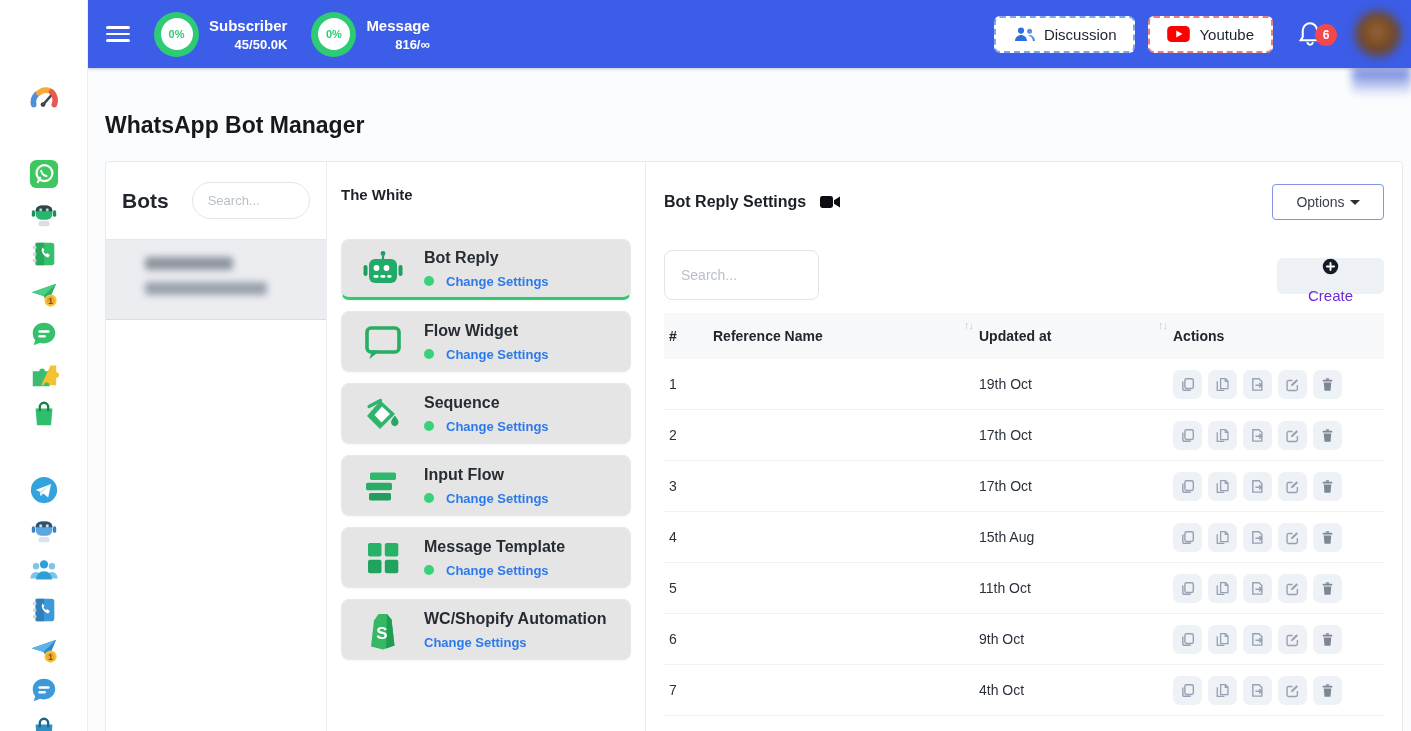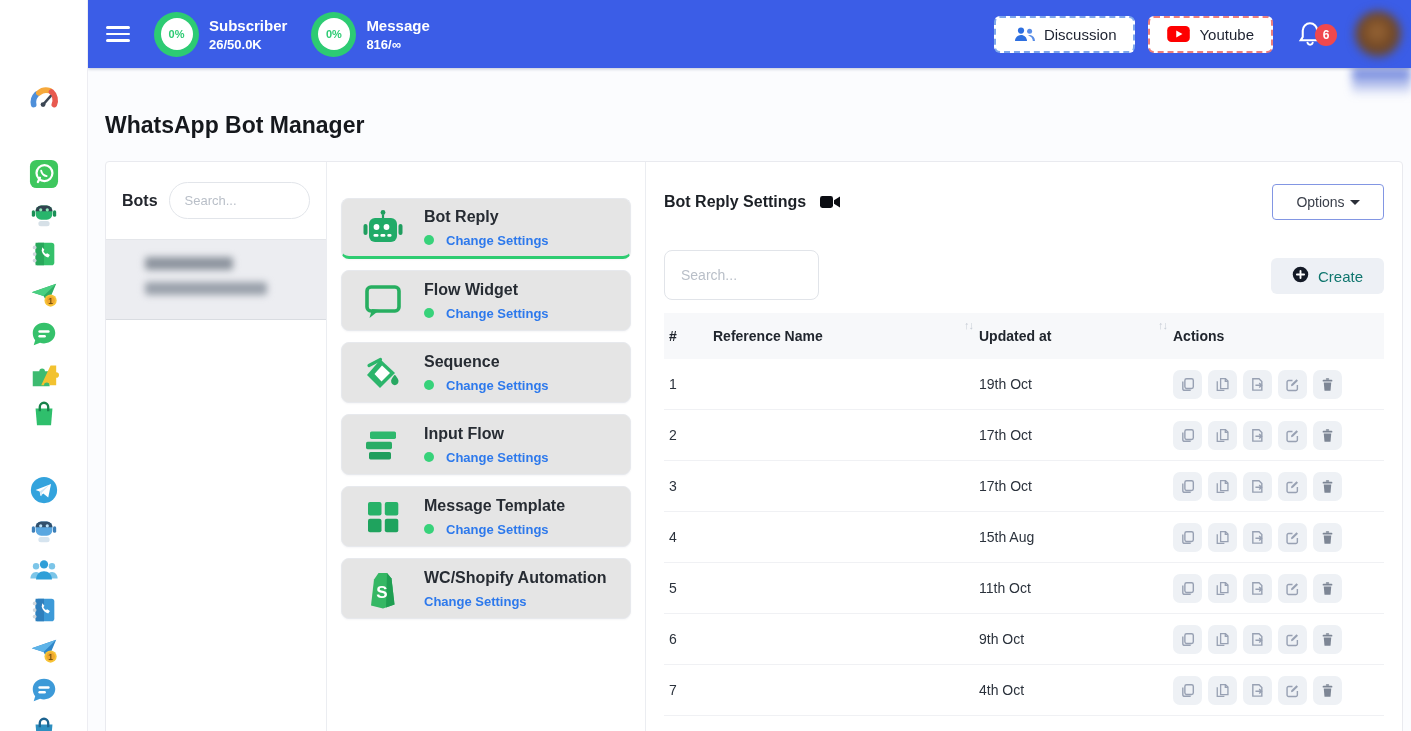--- a/index.html
+++ b/index.html
@@ -20,21 +20,21 @@
   .topbar {
     position:absolute; left:88px; top:0; width:1323px; height:68px;
     background:#3b5de7; display:flex; align-items:center; color:#fff; z-index:5;
     box-shadow:0 1px 3px rgba(20,30,90,.25);
   }
   .hamburger { margin-left:18px; width:24px; cursor:pointer; }
   .hamburger i { display:block; height:2.5px; background:#fff; border-radius:2px; margin:4px 0; }
   .stat { display:flex; align-items:center; margin-left:24px; }
   .ring { width:45px; height:45px; border-radius:50%; background:#2dcb73; display:flex; align-items:center; justify-content:center; flex:none; }
   .ring-inner { width:32px; height:32px; border-radius:50%; background:#fff; color:#2dcb73; font-size:11px; font-weight:bold; display:flex; align-items:center; justify-content:center; }
-  .stat-text { margin-left:10px; }
+  .stat-text { margin-left:10px;text-align:right; }
   .stat-label { font-size:15px; font-weight:bold; }
   .stat-value { font-size:13px; font-weight:bold; margin-top:3px; }
   .topbar-right { margin-left:auto; display:flex; align-items:center; }
   .hbtn { background:#fff; border-radius:6px; height:37px; padding:0 17px; display:flex; align-items:center; gap:9px; font-size:15px; color:#1d2230; margin-left:13px; cursor:pointer; }
   .hbtn svg { display:block; }
   .hbtn.youtube { border:2px dashed #ec7d7d; }
   .hbtn.discussion { border:2px dashed #7da7ec; }
   .bell-wrap { position:relative; margin-left:24px; margin-right:6px; cursor:pointer; }
   .bell-wrap svg { width:26px; height:28px; display:block; }
   .badge { position:absolute; right:-14px; top:4px; width:22px; height:22px; border-radius:50%; background:#f0484d; color:#fff; font-size:12px; font-weight:bold; display:flex; align-items:center; justify-content:center; }
@@ -45,21 +45,21 @@
     background:linear-gradient(#5e77d8, rgba(246,248,252,0)); filter:blur(4px); z-index:4; }
   
   .main { position:absolute; left:88px; top:68px; width:1323px; height:663px; background:#fbfcfe; overflow:hidden; }
   .page-head { margin:34px 0 0 17px; }
   .page-title { font-size:23px; font-weight:700; color:#15181d;margin-top:44px; }
   .page-subtitle { font-size:14px; color:#72767e; margin-top:12px; }
   .card { margin:22px 0 0 17px; width:1298px; height:660px; background:#fff; border:1px solid #e9eaef; border-radius:4px; display:flex; }
   
   .col-bots { width:220px; flex:none; }
   .bots-head { height:77px; display:flex; align-items:center; padding:0 16px; }
-  .bots-title { font-size:16px; font-weight:700; margin-right:11px; }
+  .bots-title { font-size:21px; font-weight:700; margin-right:23px; }
   .pill-search { flex:1; min-width:0; height:37px; border:1px solid #e2e5ea; border-radius:19px; padding:0 15px; font-size:13px; color:#444; outline:none; font-family:inherit; }
   .pill-search::placeholder, .box-search::placeholder { color:#b9bfc8; }
   .bot-item { height:81px; background:#ecedf1; border-top:1px solid #e4e6ea; border-bottom:1px solid #d9dce1; padding:17px 0 0 39px; cursor:pointer; }
   .blur-bar { display:block; height:13px; border-radius:3px; background:#8d949e; filter:blur(3.5px); }
   .bot-item .b1 { width:88px; margin-bottom:12px; }
   .bot-item .b2 { width:122px; background:#9aa1ab; }
   
   .col-features { width:320px; flex:none; border-left:1px solid #ebedf1; border-right:1px solid #ebedf1; padding:0 14px; }
   .features-title { margin-top:24px; font-size:15px; font-weight:700; color:#1f2329; }
   .feature-list { margin-top:36px; }
@@ -74,21 +74,21 @@
   .f-link { font-size:13px; font-weight:700; color:#2d79ec; text-decoration:none; }
   
   .col-settings { flex:1; padding:0 18px; min-width:0; }
   .settings-head { display:flex; align-items:center; margin-top:22px; }
   .settings-title { font-size:16px; font-weight:700; color:#1c2026; }
   .camera { margin-left:14px; display:flex; }
   .options-btn { margin-left:auto; width:112px; height:36px; border:1px solid #8296e3; border-radius:4px; background:#fff; display:flex; align-items:center; justify-content:center; gap:5px; font-size:14px; color:#3a3f4a; cursor:pointer; font-family:inherit; }
   .caret { width:0; height:0; border-left:5px solid transparent; border-right:5px solid transparent; border-top:5px solid #2b2f38; }
   .search-row { display:flex; align-items:flex-start; margin-top:30px; }
   .box-search { width:155px; height:50px; border:1px solid #e1e4e9; border-radius:8px; padding:0 16px; font-size:14px; outline:none; font-family:inherit; }
-  .create-btn { margin-left:auto; margin-top:8px; height:36px; padding:0 21px; background:#edf0f5; border:none; border-radius:6px; display:flex; align-items:center; gap:9px; font-size:15px; color:#0f766e; cursor:pointer; font-family:inherit; }
+  .create-btn { margin-left:auto; margin-top:8px; height:36px; padding:0 31px; background:#edf0f5; border:none; border-radius:6px; display:flex; align-items:center; gap:9px; font-size:15px; color:#6d28d9; cursor:pointer; font-family:inherit;flex-direction:column; }
   .table { margin-top:13px; }
   .thead { display:flex; height:46px; background:#f7f8fa; align-items:center; font-size:14px; font-weight:700; color:#21262e; }
   .c-num { width:49px; padding-left:5px; flex:none; }
   .c-name { width:266px; flex:none; position:relative; }
   .c-date { width:194px; flex:none; position:relative; }
   .c-actions { flex:1; }
   .sort { position:absolute; right:6px; top:-9px; font-size:11px; color:#c7ccd5; letter-spacing:-1px; font-weight:normal; }
   .trow { display:flex; height:51px; align-items:center; border-bottom:1px solid #f0f1f4; font-size:14px; color:#2b323c; }
   .trow .name-blur { height:13px; border-radius:3px; background:#9aa2ac; filter:blur(3.5px); }
   .actions-cell { display:flex; }
@@ -236,21 +236,21 @@
       <i></i>
       <i></i>
     </div>
 
   <div class="stat">
     <div class="ring">
       <div class="ring-inner">0%</div>
     </div>
     <div class="stat-text">
       <div class="stat-label">Subscriber</div>
-      <div class="stat-value">26/50.0K</div>
+      <div class="stat-value">45/50.0K</div>
     </div>
   </div>
 
   <div class="stat">
     <div class="ring">
       <div class="ring-inner">0%</div>
     </div>
     <div class="stat-text">
       <div class="stat-label">Message</div>
       <div class="stat-value">816/∞</div>
@@ -302,20 +302,21 @@
         <span class="bots-title">Bots</span>
         <input class="pill-search" placeholder="Search..." style="">
       </div>
       <div class="bot-item">
         <span class="blur-bar b1" style="width: 88px;"></span>
         <span class="blur-bar b2" style="width: 122px;"></span>
       </div>
     </div>
 
     <div class="col-features">
+      <div class="features-title">The White</div>
       <div class="feature-list">
           <div class="feature-card selected">
     <span class="f-icon">
               <svg viewBox="0 0 46 46">
                 <circle cx="23" cy="7.5" r="2.4" fill="#1f9e5f"></circle>
                 <rect x="21.9" y="9.5" width="2.2" height="4" fill="#1f9e5f"></rect>
                 <rect x="9" y="13" width="28" height="24" rx="6" fill="#21ab68"></rect>
                 <rect x="3.5" y="19" width="4" height="11" rx="2" fill="#1f9e5f"></rect>
                 <rect x="38.5" y="19" width="4" height="11" rx="2" fill="#1f9e5f"></rect>
                 <circle cx="16.5" cy="22" r="2.9" fill="#fff"></circle>

